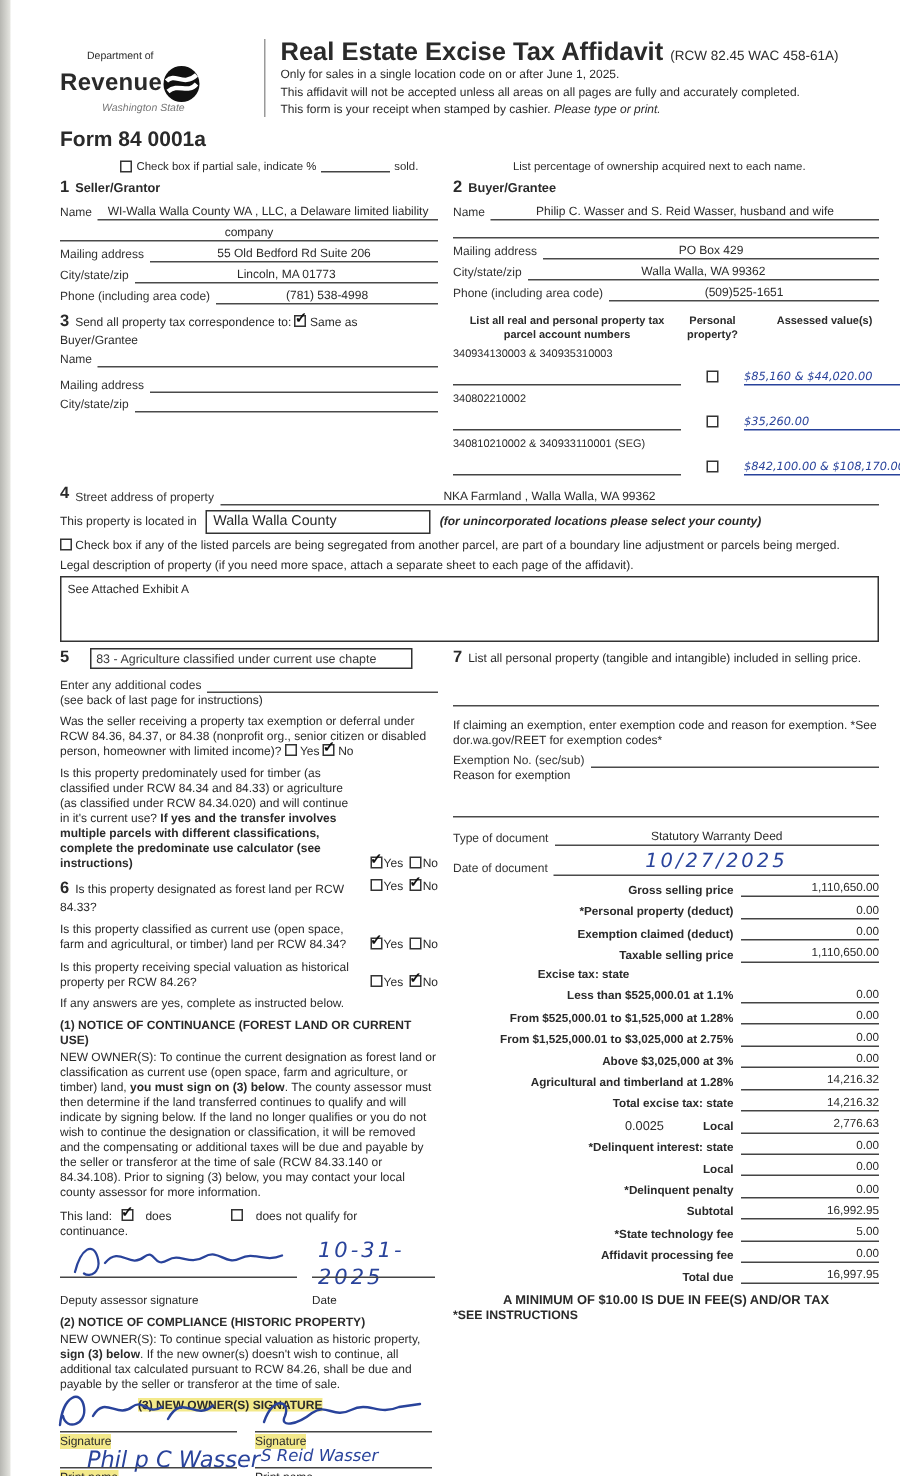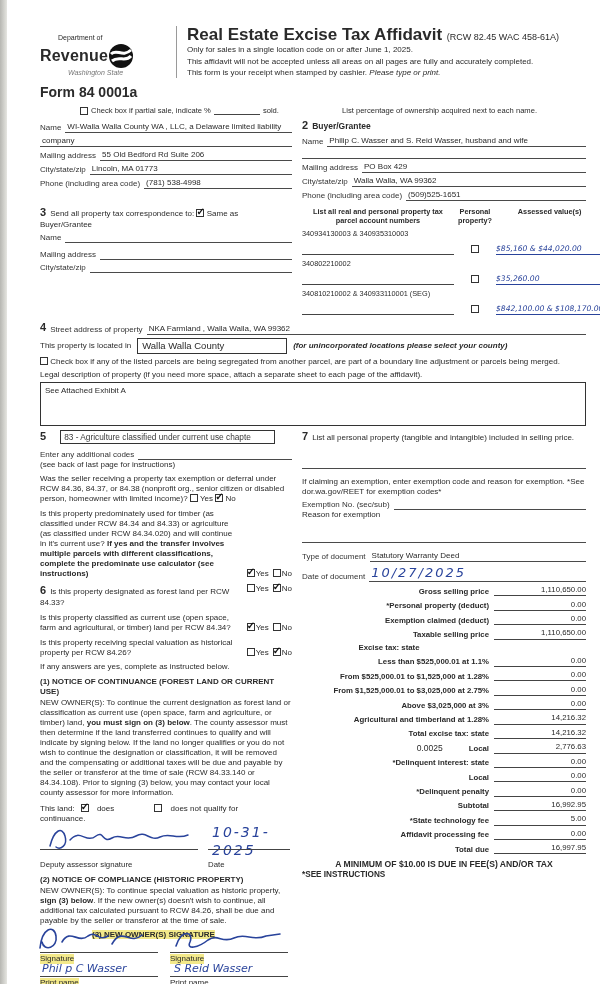--- a/index.html
+++ b/index.html
@@ -23,21 +23,21 @@
   .formno{font-size:14px;font-weight:bold;margin-top:6px;}
   .hdr-right{flex:1;border-left:1.5px solid #9a9a9a;padding-left:10px;margin-left:8px;}
   .title{font-size:17px;font-weight:bold;line-height:1.05;}
   .title-rcw{font-size:9px;font-weight:normal;}
   .hnote{font-size:8px;margin-top:1.5px;}
   
   .cb{display:inline-block;width:8px;height:8px;border:1px solid #333;position:relative;
       vertical-align:-1px;background:#fff;flex:none;}
   .cb.checked::after{content:"\2713";position:absolute;left:-1px;top:-4px;font-size:10px;font-weight:bold;color:#111;}
   
-  .fld{display:flex;align-items:flex-end;margin-top:3px;}
+  .fld{display:flex;align-items:flex-end;margin-top:3px;text-align:center;}
   .lbl{white-space:nowrap;color:#333;}
   .line{flex:1;border-bottom:1px solid #4a4a4a;margin-left:4px;min-height:9px;padding:0 2px;}
   .val{font-size:8px;}
   .hw{font-family:"DejaVu Sans",sans-serif;font-style:italic;color:#29439b;font-size:9px;}
   .hwbig{font-family:"DejaVu Sans",sans-serif;font-style:italic;color:#29439b;font-size:16px;letter-spacing:2px;}
   .hl{background:#f3e98a;}
   .row2{display:flex;}
   .colL{width:252px;flex:none;}
   .colR{flex:1;margin-left:10px;}
   .partial{display:flex;margin-top:5px;font-size:7.6px;padding-left:40px;}
@@ -139,20 +139,21 @@
         <span class="cb"></span>
         <span style="margin-left:3px">Check box if partial sale, indicate %</span>
         <span class="shortline"></span>
         <span>sold.</span>
       </div>
       <div>List percentage of ownership acquired next to each name.</div>
     </div>
 
     <div class="row2" style="margin-top:4px">
       <div class="colL">
+        <div><span class="secnum">1</span><span class="sectitle">Seller/Grantor</span></div>
         <div class="fld">
             <span class="lbl">Name</span>
             <span class="line"><span class="val">WI-Walla Walla County WA , LLC, a Delaware limited liability</span></span>
           </div>
         <div class="fld">
             <span class="line" style="margin-left:0"><span class="val">company</span></span>
           </div>
         <div class="fld">
             <span class="lbl">Mailing address</span>
             <span class="line"><span class="val">55 Old Bedford Rd Suite 206</span></span>
@@ -317,21 +318,21 @@
           <svg class="sig" width="120" height="34" viewBox="0 0 120 34" style="position:absolute;top:-6px;left:-6px">
             <path d="M6,28 C8,8 20,4 22,16 C24,28 10,32 8,22 M28,22 C36,8 44,24 54,16 C62,10 64,22 74,16 M78,24 C88,6 96,26 108,15" stroke="#29439b" stroke-width="1.6" fill="none" stroke-linecap="round"></path>
           </svg>
           <svg class="sig" width="120" height="30" viewBox="0 0 120 30" style="position:absolute;top:-2px;left:128px">
             <path d="M8,22 C14,4 26,8 22,18 C18,26 30,24 40,16 C50,9 54,20 66,14 C78,8 84,18 98,12 L112,10" stroke="#29439b" stroke-width="1.6" fill="none" stroke-linecap="round"></path>
           </svg>
           <span class="os-line1"></span>
           <span class="os-line2"></span>
           <span class="os-lab1 hl">Signature</span>
           <span class="os-lab2 hl">Signature</span>
-          <span class="hw" style="position:absolute;top:36px;left:2px;font-size:11px">Phil p C Wasser</span>
+          <span class="hw" style="position:absolute;top:36px;left:18px;font-size:15px">Phil p C Wasser</span>
           <span class="hw" style="position:absolute;top:36px;left:134px;font-size:11px">S Reid Wasser</span>
           <span class="os-pn1"></span>
           <span class="os-pn2"></span>
           <span class="pnlab1 hl">Print name</span>
           <span class="pnlab2">Print name</span>
         </div>
       </div>
 
       <div class="colR">
         <div><span class="secnum">7</span><span>List all personal property (tangible and intangible) included in selling price.</span></div>

